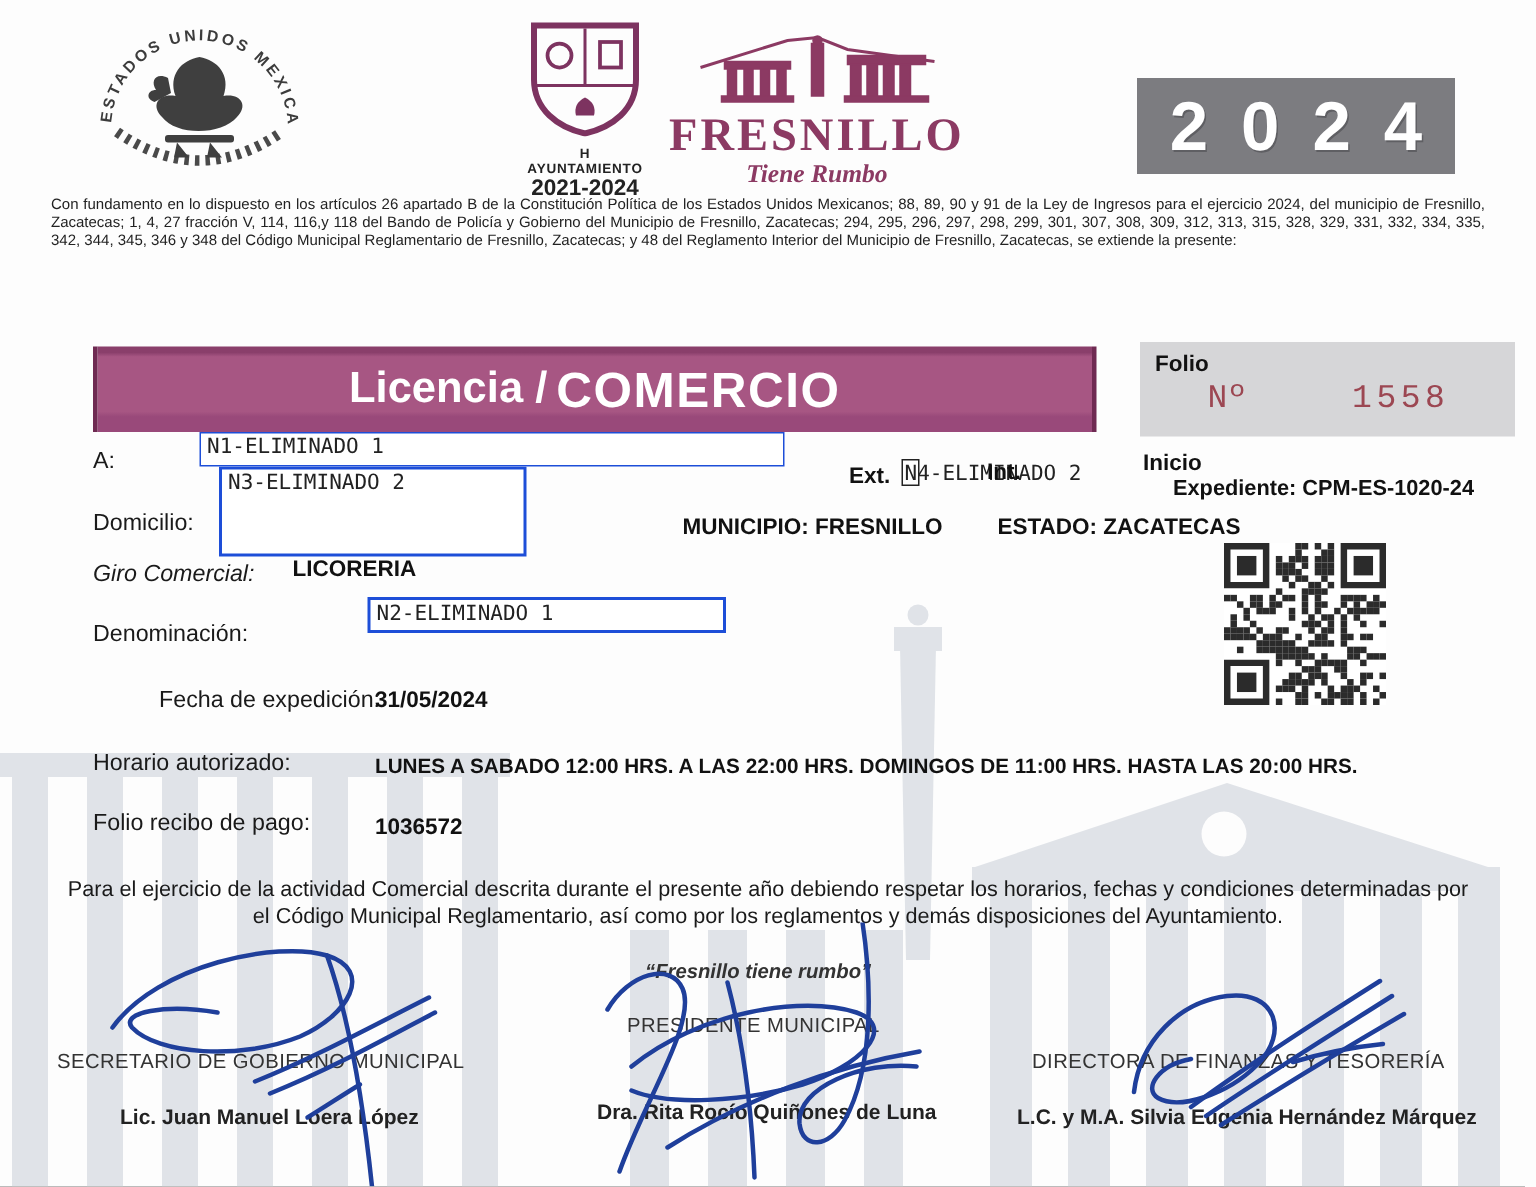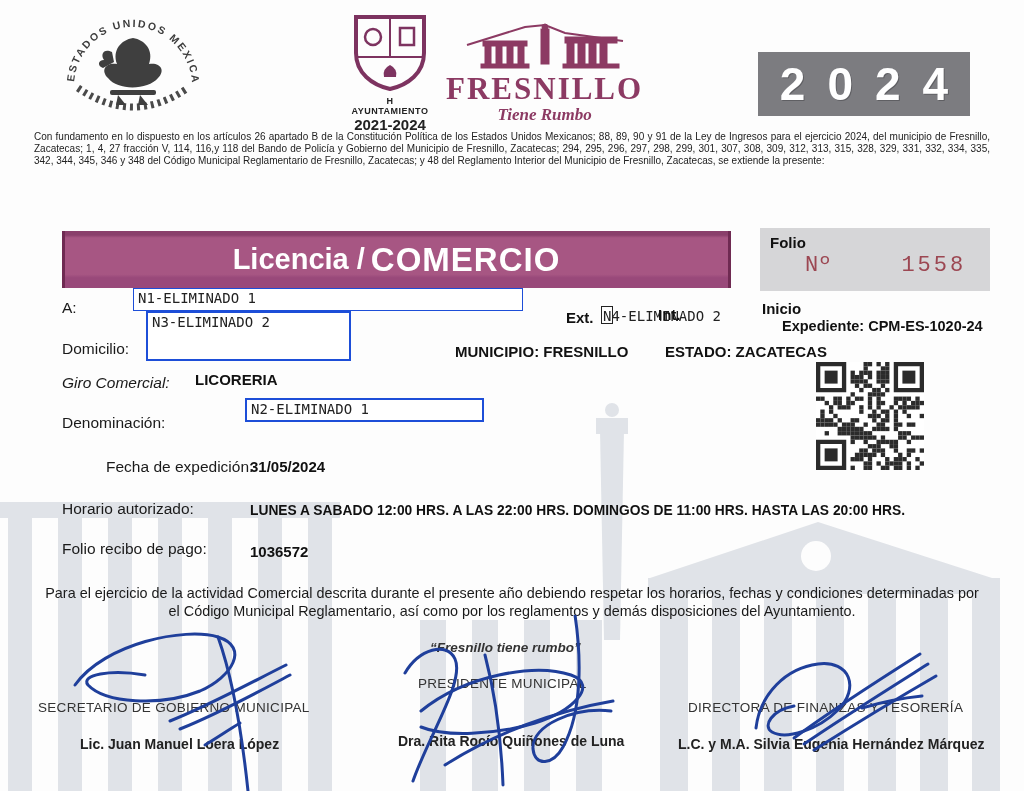--- a/index.html
+++ b/index.html
@@ -36,21 +36,21 @@
   
   .banner{
     left:62px; top:231px; width:669px; height:57px; z-index:2;
     background:linear-gradient(180deg,#8a3f6b 0%,#8a3f6b 7%,#a75683 12%,#a75683 76%,#99497a 82%,#99497a 100%);
     border-left:3px solid #6f2a52; border-right:3px solid #6f2a52;
     display:flex; align-items:center; justify-content:center; color:#fff;
   }
   .banner .lic{ font-size:29px; font-weight:600; margin-right:6px; }
   .banner .com{ font-size:33px; font-weight:800; letter-spacing:1px; }
   .foliobox{
-    left:760px; top:228px; width:230px; height:63px; z-index:2;
+    left:760px; top:228px; width:250px; height:63px; z-index:2;
     background:#d6d6d8; padding:6px 10px;
   }
   .foliobox .flbl{ font-size:15px; font-weight:bold; color:#111; }
   .foliorow{ display:flex; font-family:"Liberation Mono", monospace; color:#9c4752; font-size:22px; margin-top:2px; }
   .foliorow .no{ margin-left:35px; }
   .foliorow .num{ margin-left:70px; letter-spacing:3px; }
   
   .lbl{ font-size:15.5px; color:#1a1a1a; z-index:2; }
   .blbl{ font-size:14.5px; font-weight:bold; color:#111; z-index:3; }
   .mono{ font-family:"DejaVu Sans Mono", monospace; font-size:14px; color:#222; }
@@ -170,21 +170,21 @@
   <div class="abs foliobox">
     <div class="flbl">Folio</div>
     <div class="foliorow">
       <span class="no">Nº</span>
       <span class="num">1558</span>
     </div>
   </div>
 
   <span class="abs lbl" style="left:62px; top:299px;">A:</span>
   <div class="abs fieldbox thinbox mono" style="left:133px; top:288px; width:390px; height:23px;">N1-ELIMINADO 1</div>
-  <div class="abs fieldbox mono" style="left:146px; top:311px; width:205px; height:50px;">N3-ELIMINADO 2</div>
+  <div class="abs fieldbox mono" style="left:146px; top:311px; width:205px; height:60px;">N3-ELIMINADO 2</div>
 
   <span class="abs blbl" style="left:566px; top:309px; font-size:15px;">Ext.</span>
   <span class="abs" style="left:601px; top:306px; width:12px; height:18px; border:1.5px solid #222; z-index:2;"></span>
   <span class="abs mono" style="left:603px; top:308px; z-index:2;">N4-ELIMINADO 2</span>
   <span class="abs blbl" style="left:658px; top:306px; font-size:15px;">Int.</span>
   <span class="abs blbl" style="left:762px; top:300px; font-size:15px;">Inicio</span>
   <span class="abs blbl" style="left:782px; top:318px; font-size:14.5px;">Expediente: CPM-ES-1020-24</span>
 
   <span class="abs lbl" style="left:62px; top:340px;">Domicilio:</span>
   <span class="abs blbl" style="left:455px; top:343px; font-size:15px;">MUNICIPIO: FRESNILLO</span>

